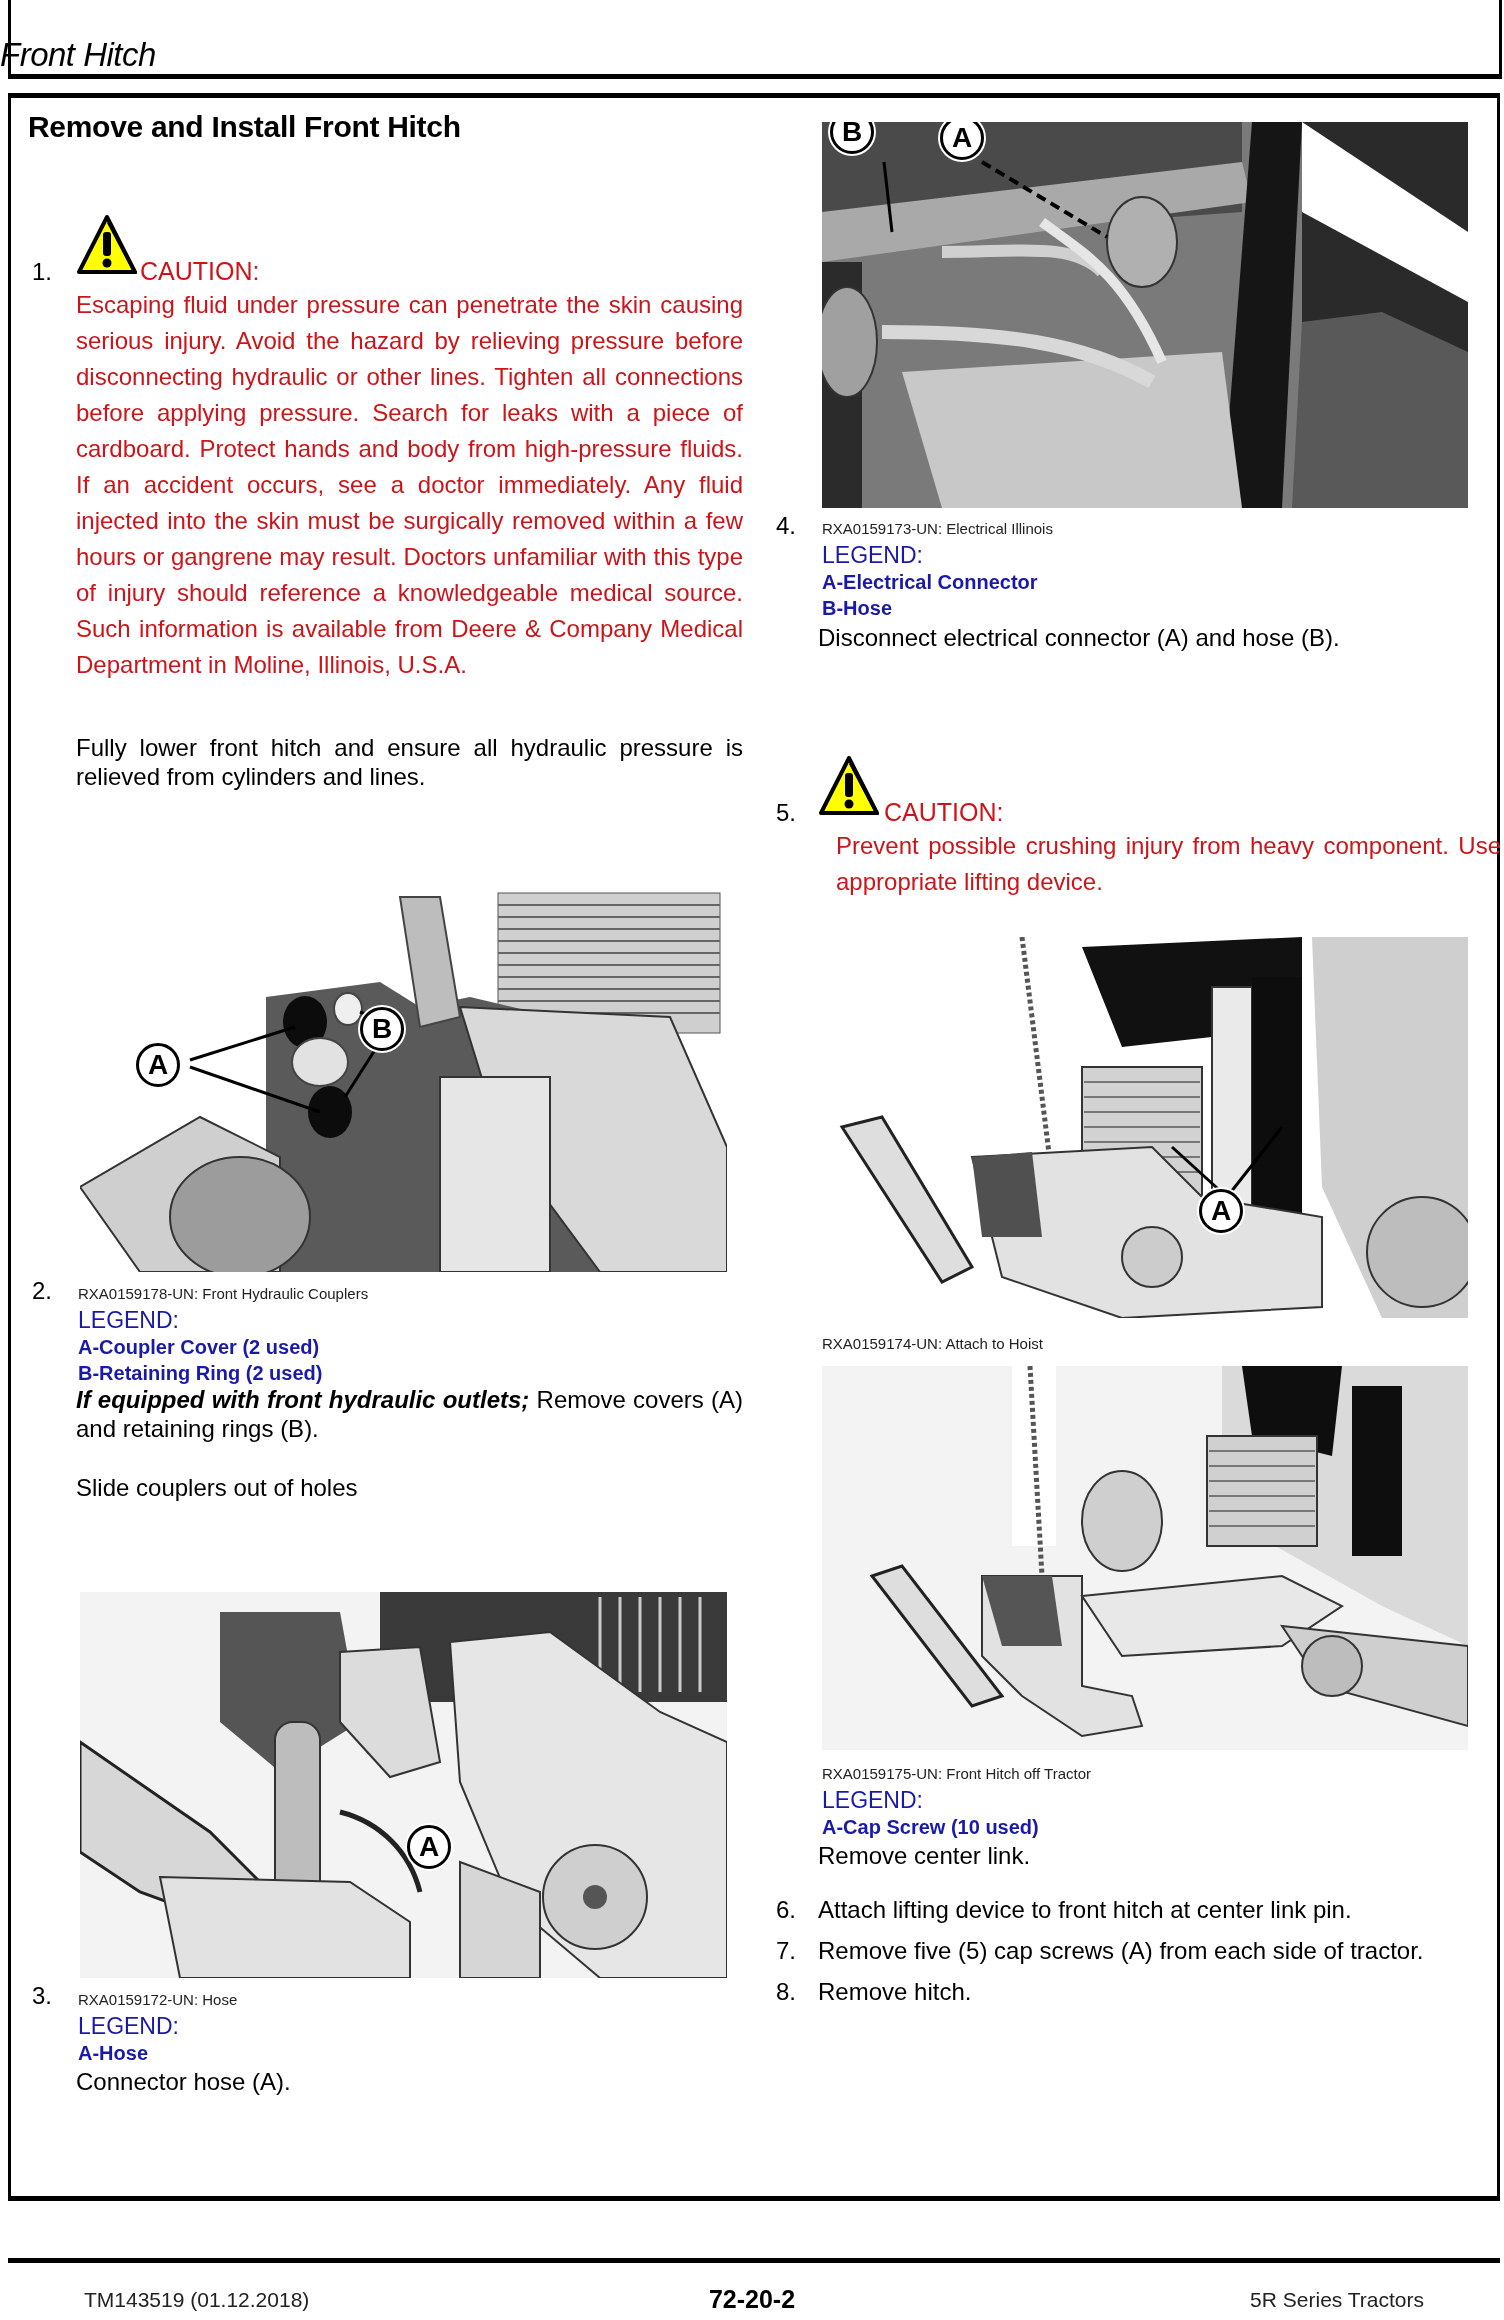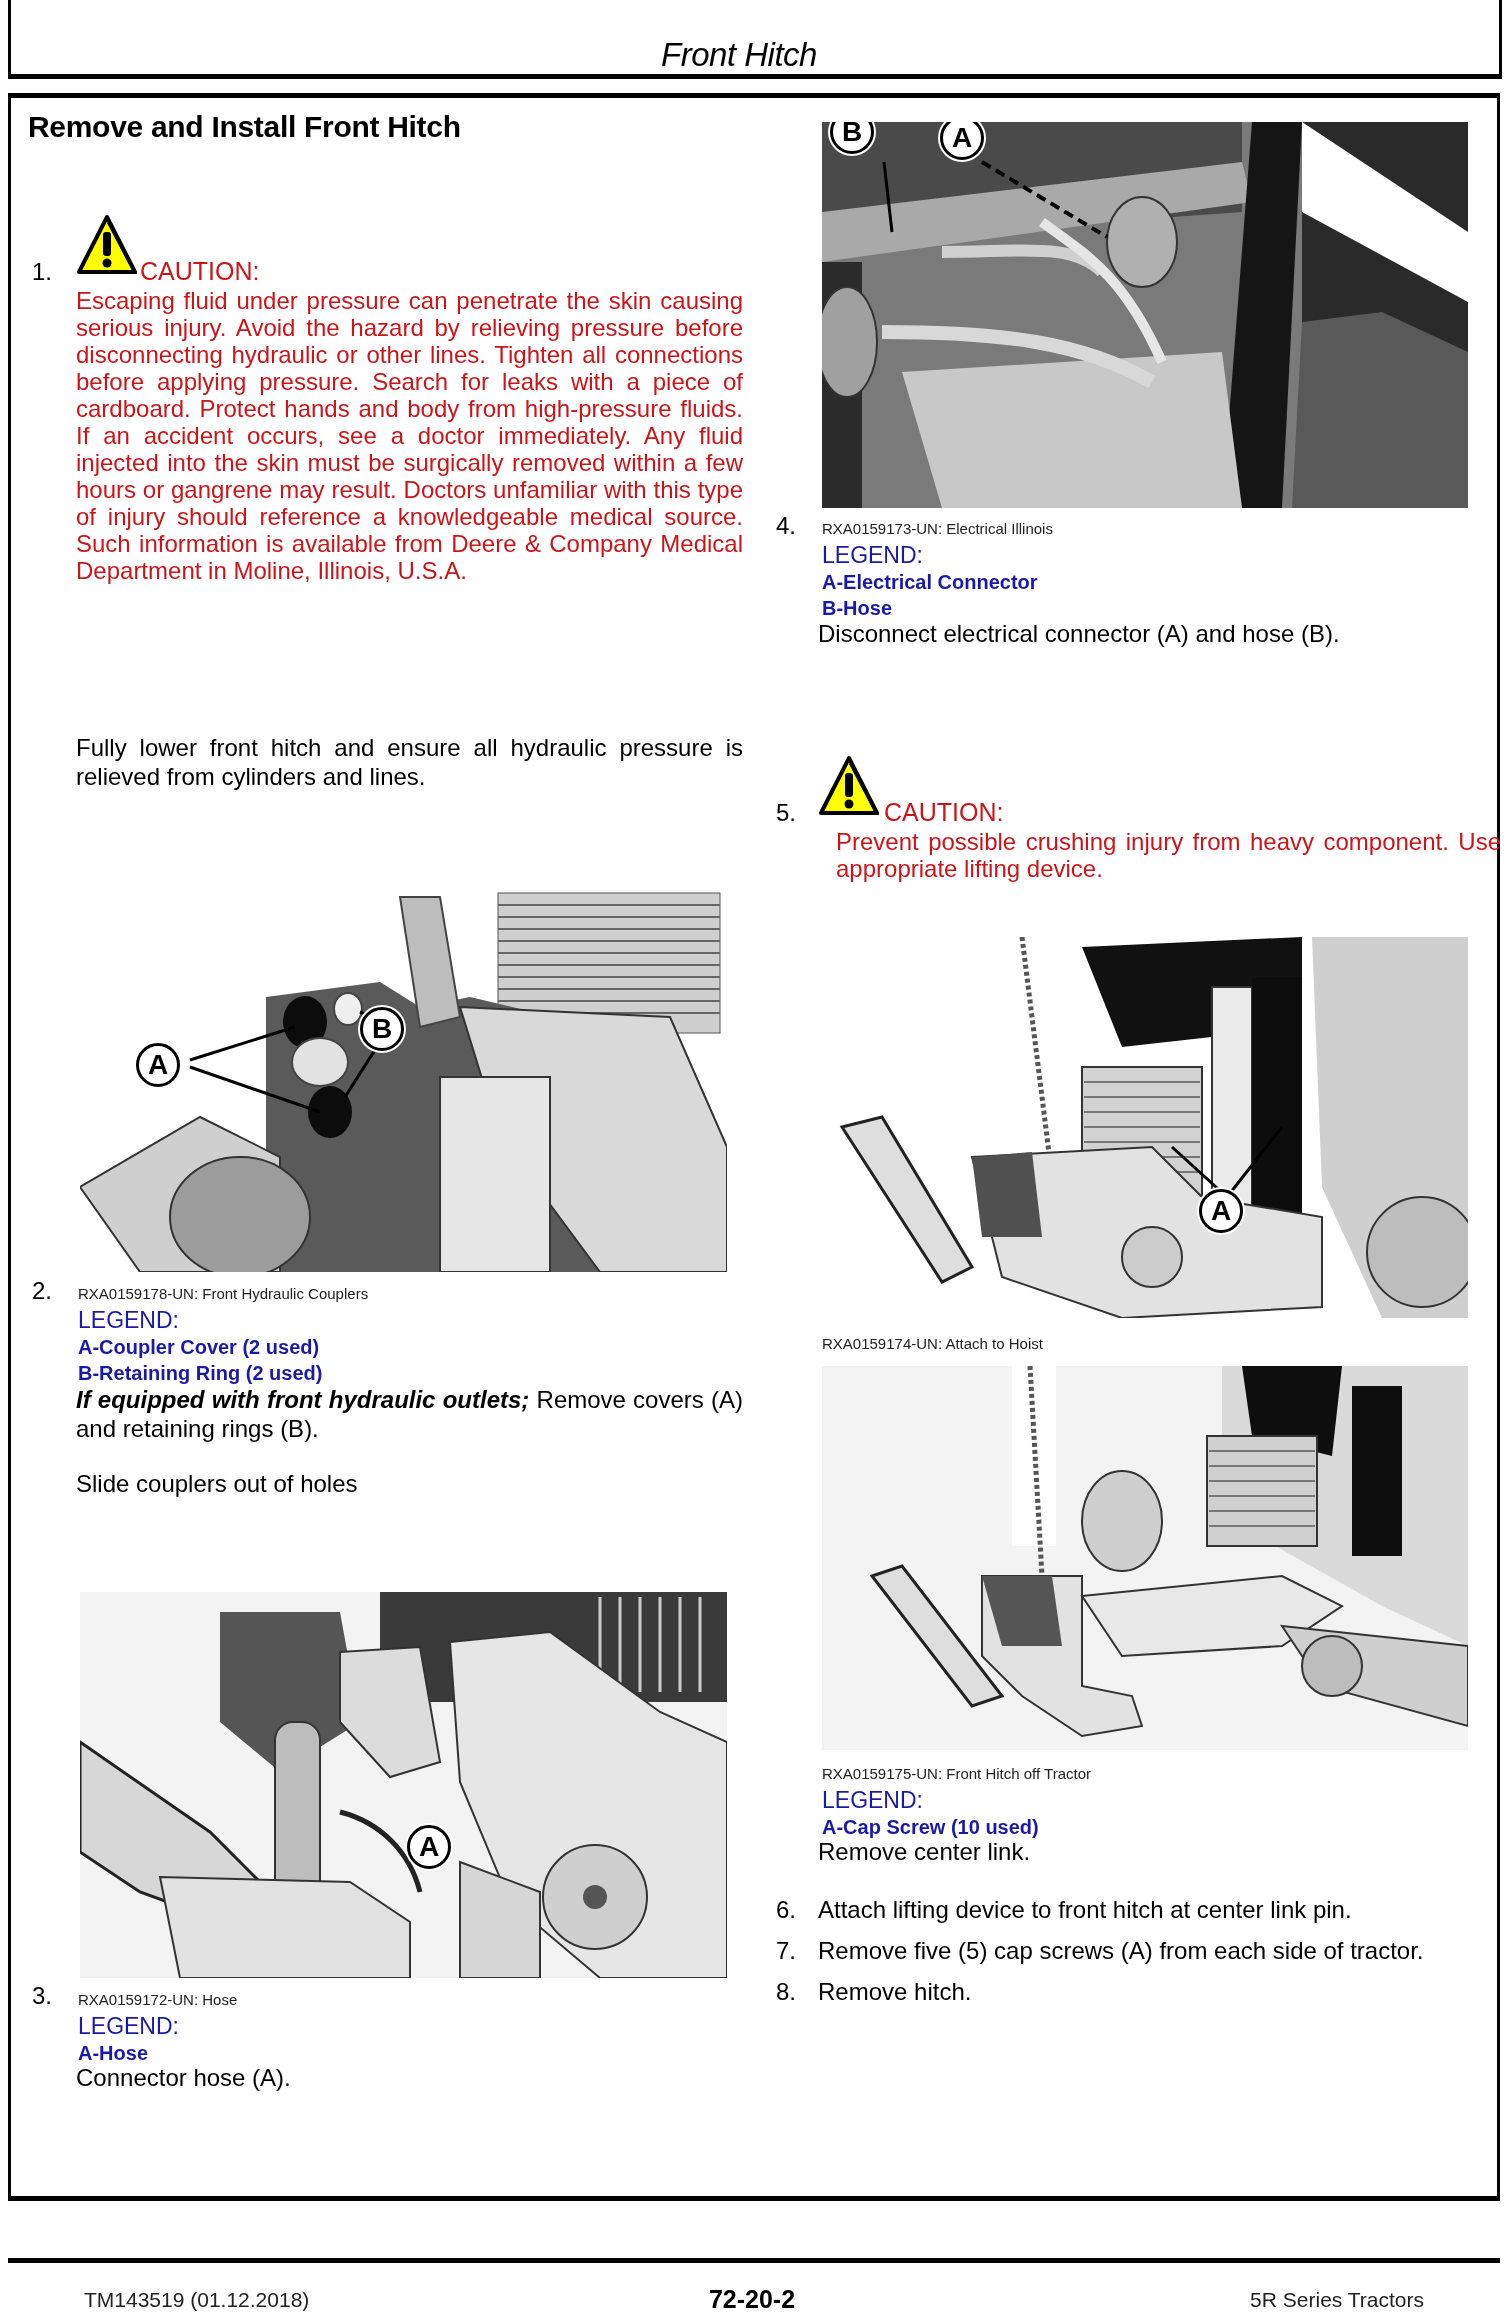--- a/index.html
+++ b/index.html
@@ -6,32 +6,32 @@
   body {
     width: 1504px; height: 2320px; position: relative; overflow: hidden;
     font-family: "Liberation Sans", sans-serif; color: #000;
   }
   .abs { position: absolute; }
   .header-box {
     left: 8px; top: 0px; width: 1488px; height: 74px;
     border-left: 3px solid #000; border-right: 3px solid #000; border-bottom: 5px solid #000;
   }
   .header-title {
-    left: 0; top: 36px; width: 1436px; text-align: center;
-    font-style: italic; font-size: 33px; letter-spacing: -0.5px; padding-left: 21px;
+    left: 0; top: 36px; width: 1436px; 
+    font-style: italic; font-size: 33px; letter-spacing: -0.5px;
   }
   .content-box {
     left: 8px; top: 93px; width: 1486px; height: 2098px;
     border: 3px solid #000; border-top-width: 5px; border-bottom-width: 5px;
   }
   .page-title {
     left: 28px; top: 110px; font-size: 30px; font-weight: bold; letter-spacing: -0.3px;
   }
   .num { font-size: 24px; }
-  .body-text { font-size: 24px; line-height: 27px; }
+  .body-text { font-size: 24px; line-height: 36px; }
   .justify { text-align: justify; text-align-last: left; }
   .red { color: #cc1419; }
   .legend-label { font-size: 23px; color: #1a1aa8; line-height: 27px; }
   .legend-item { font-size: 20px; font-weight: bold; color: #1a1aa8; line-height: 26px; }
   .fig-id { font-size: 15px; color: #222; line-height: 20px; }
   .caution-label { font-size: 25px; color: #cc1419; }
   .warn-icon { width: 62px; height: 62px; display: block; }
   .figure {
     background: #f3f3f3; overflow: hidden; border: none;
   }

